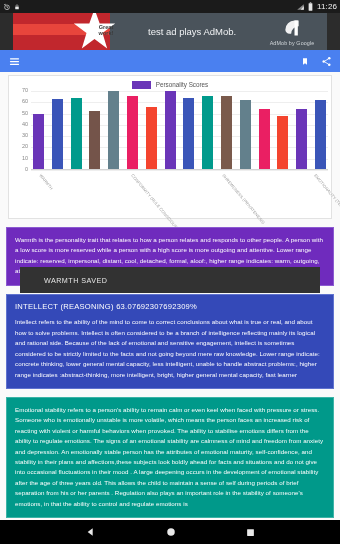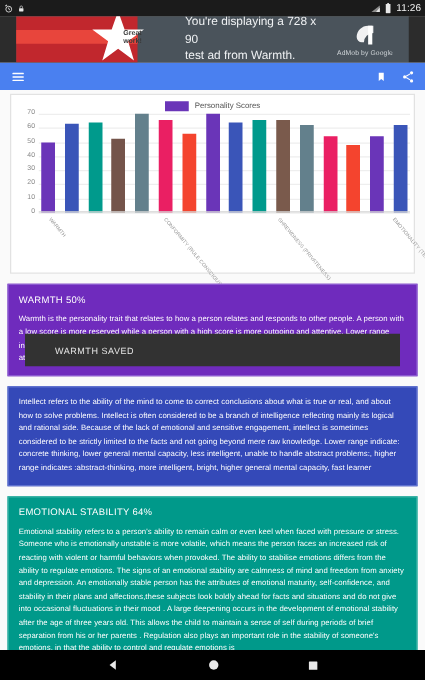--- a/index.html
+++ b/index.html
@@ -185,22 +185,21 @@
     <div class="ad-red">
       <svg class="ad-star" viewBox="0 0 100 100">
         <polygon fill="#ffffff" points="50,2 61,33 94,33 67,53 77,86 50,66 23,86 33,53 6,33 39,33"></polygon>
       </svg>
     </div>
     <div class="ad-star-txt">
       <div>Great</div>
       <div>work!</div>
     </div>
     <div class="ad-text">
-      <div>You're displaying a 728 x 90</div>
-      <div>test ad from Warmth.</div>
+      <div>test ad plays AdMob.</div>
     </div>
     <div class="ad-logo">
       <svg class="ad-logo-mark" viewBox="0 0 24 24" fill="#ffffff">
         <path d="M15 3h4v18h-4z"></path>
         <path d="M15 3a11 11 0 00-11 11 5 5 0 005 5h2a9 9 0 019-9V3z" opacity=".92"></path>
       </svg>
       <span class="ad-logo-txt">AdMob by Google</span>
     </div>
   </div>
   <div class="ad-gutter"></div>
@@ -275,30 +274,29 @@
     </div>
     <div class="xlabels">
         <div class="xlabel" style="left: 11.1562px; top: 2px;">WARMTH</div>
         <div class="xlabel" style="left: 102.719px; top: 2px;">CONFORMITY (RULE CONSCIOUSNESS)</div>
         <div class="xlabel" style="left: 194.281px; top: 2px;">SHREWDNESS (PRIVATENESS)</div>
         <div class="xlabel" style="left: 285.844px; top: 2px;">EMOTIONALITY (TENSION)</div>
       </div>
   </div>
 
   <div class="card card-warmth">
-    <div class="card-title">WARMTH 50%</div>
     <div class="card-body">Warmth is the personality trait that relates to how a person relates and responds to other people. A person with a low score is more reserved while a person with a high score is more outgoing and attentive. Lower range indicate: reserved, impersonal, distant, cool, detached, formal, aloof:, higher range indicates: warm, outgoing, attentive to others, kindly, easy-going, participating, likes people</div>
   </div>
 
   <div class="card card-intellect">
+    <div class="card-title">INTELLECT (REASONING) 63.07692307692309%</div>
     <div class="card-body">Intellect refers to the ability of the mind to come to correct conclusions about what is true or real, and about how to solve problems. Intellect is often considered to be a branch of intelligence reflecting mainly its logical and rational side. Because of the lack of emotional and sensitive engagement, intellect is sometimes considered to be strictly limited to the facts and not going beyond mere raw knowledge. Lower range indicate: concrete thinking, lower general mental capacity, less intelligent, unable to handle abstract problems:, higher range indicates :abstract-thinking, more intelligent, bright, higher general mental capacity, fast learner</div>
   </div>
 
   <div class="card card-emotional">
-    <div class="card-title">EMOTIONAL STABILITY 64%</div>
     <div class="card-body">Emotional stability refers to a person's ability to remain calm or even keel when faced with pressure or stress. Someone who is emotionally unstable is more volatile, which means the person faces an increased risk of reacting with violent or harmful behaviors when provoked. The ability to stabilise emotions differs from the ability to regulate emotions. The signs of an emotional stability are calmness of mind and freedom from anxiety and depression. An emotionally stable person has the attributes of emotional maturity, self-confidence, and stability in their plans and affections,these subjects look boldly ahead for facts and situations and do not give into occasional fluctuations in their mood . A large deepening occurs in the development of emotional stability after the age of three years old. This allows the child to maintain a sense of self during periods of brief separation from his or her parents . Regulation also plays an important role in the stability of someone's emotions, in that the ability to control and regulate emotions is</div>
   </div>
 </div>
 
 <div class="toast">
   <span>WARMTH SAVED</span>
 </div>
 
 <div class="navbar">
   <svg class="nav-ico" width="10" height="10" viewBox="0 0 24 24" fill="#e9e9e9">

